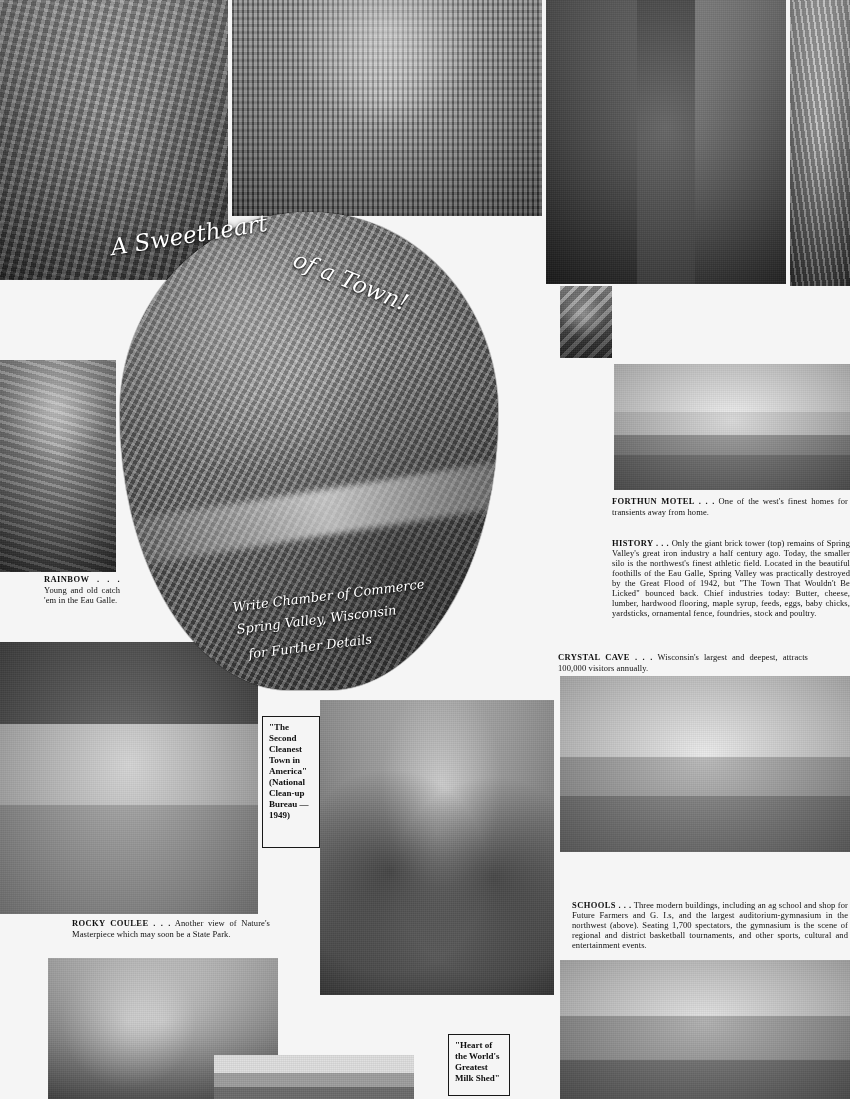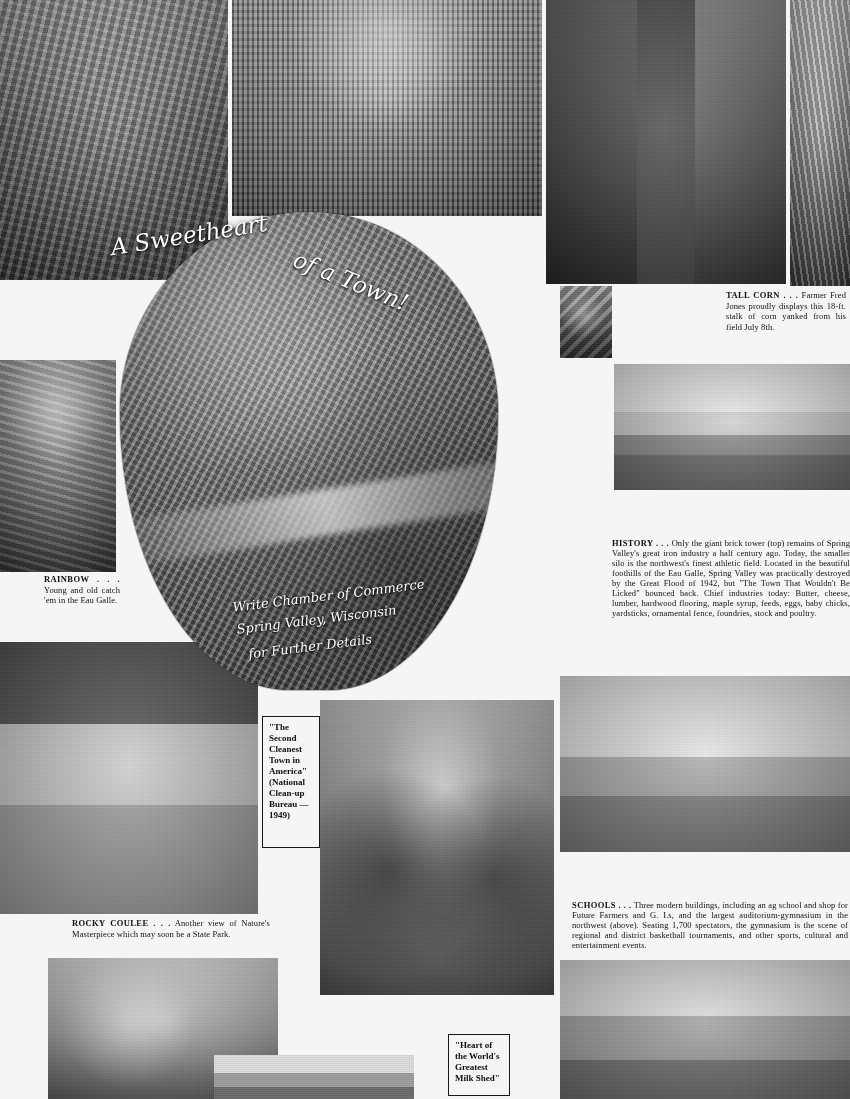--- a/index.html
+++ b/index.html
@@ -294,36 +294,40 @@
   </div>
 
   <div class="photo" style="left:560px; top:960px; width:290px; height:139px;">
     <div class="tx-street"></div>
       <div class="grain"></div>
       <div class="vig"></div>
   </div>
 
 
 
-  <div class="caption" style="left:726px; top:290px; width:120px;">
-    <b>TALL CORN . . .</b>
-    <span>Farmer Fred Jones proudly displays this 18-ft. stalk of corn yanked from his field July 8th.</span>
-  </div>
 
   <div class="caption" style="left:44px; top:574px; width:76px;">
     <b>RAINBOW . . .</b>
     <span>Young and old catch 'em in the Eau Galle.</span>
   </div>
 
+  <div class="caption" style="left:612px; top:496px; width:236px;">
+    <b>FORTHUN MOTEL . . .</b>
+    <span>One of the west's finest homes for transients away from home.</span>
+  </div>
 
   <div class="caption tight" style="left:612px; top:538px; width:238px;">
     <b>HISTORY . . .</b>
     <span>Only the giant brick tower (top) remains of Spring Valley's great iron industry a half century ago. Today, the smaller silo is the northwest's finest athletic field. Located in the beautiful foothills of the Eau Galle, Spring Valley was practically destroyed by the Great Flood of 1942, but "The Town That Wouldn't Be Licked" bounced back. Chief industries today: Butter, cheese, lumber, hardwood flooring, maple syrup, feeds, eggs, baby chicks, yardsticks, ornamental fence, foundries, stock and poultry.</span>
   </div>
 
+  <div class="caption" style="left:558px; top:652px; width:250px;">
+    <b>CRYSTAL CAVE . . .</b>
+    <span>Wisconsin's largest and deepest, attracts 100,000 visitors annually.</span>
+  </div>
 
   <div class="caption tight" style="left:572px; top:900px; width:276px;">
     <b>SCHOOLS . . .</b>
     <span>Three modern buildings, including an ag school and shop for Future Farmers and G. I.s, and the largest auditorium-gymnasium in the northwest (above). Seating 1,700 spectators, the gymnasium is the scene of regional and district basketball tournaments, and other sports, cultural and entertainment events.</span>
   </div>
 
   <div class="caption" style="left:72px; top:918px; width:198px;">
     <b>ROCKY COULEE . . .</b>
     <span>Another view of Nature's Masterpiece which may soon be a State Park.</span>
   </div>

